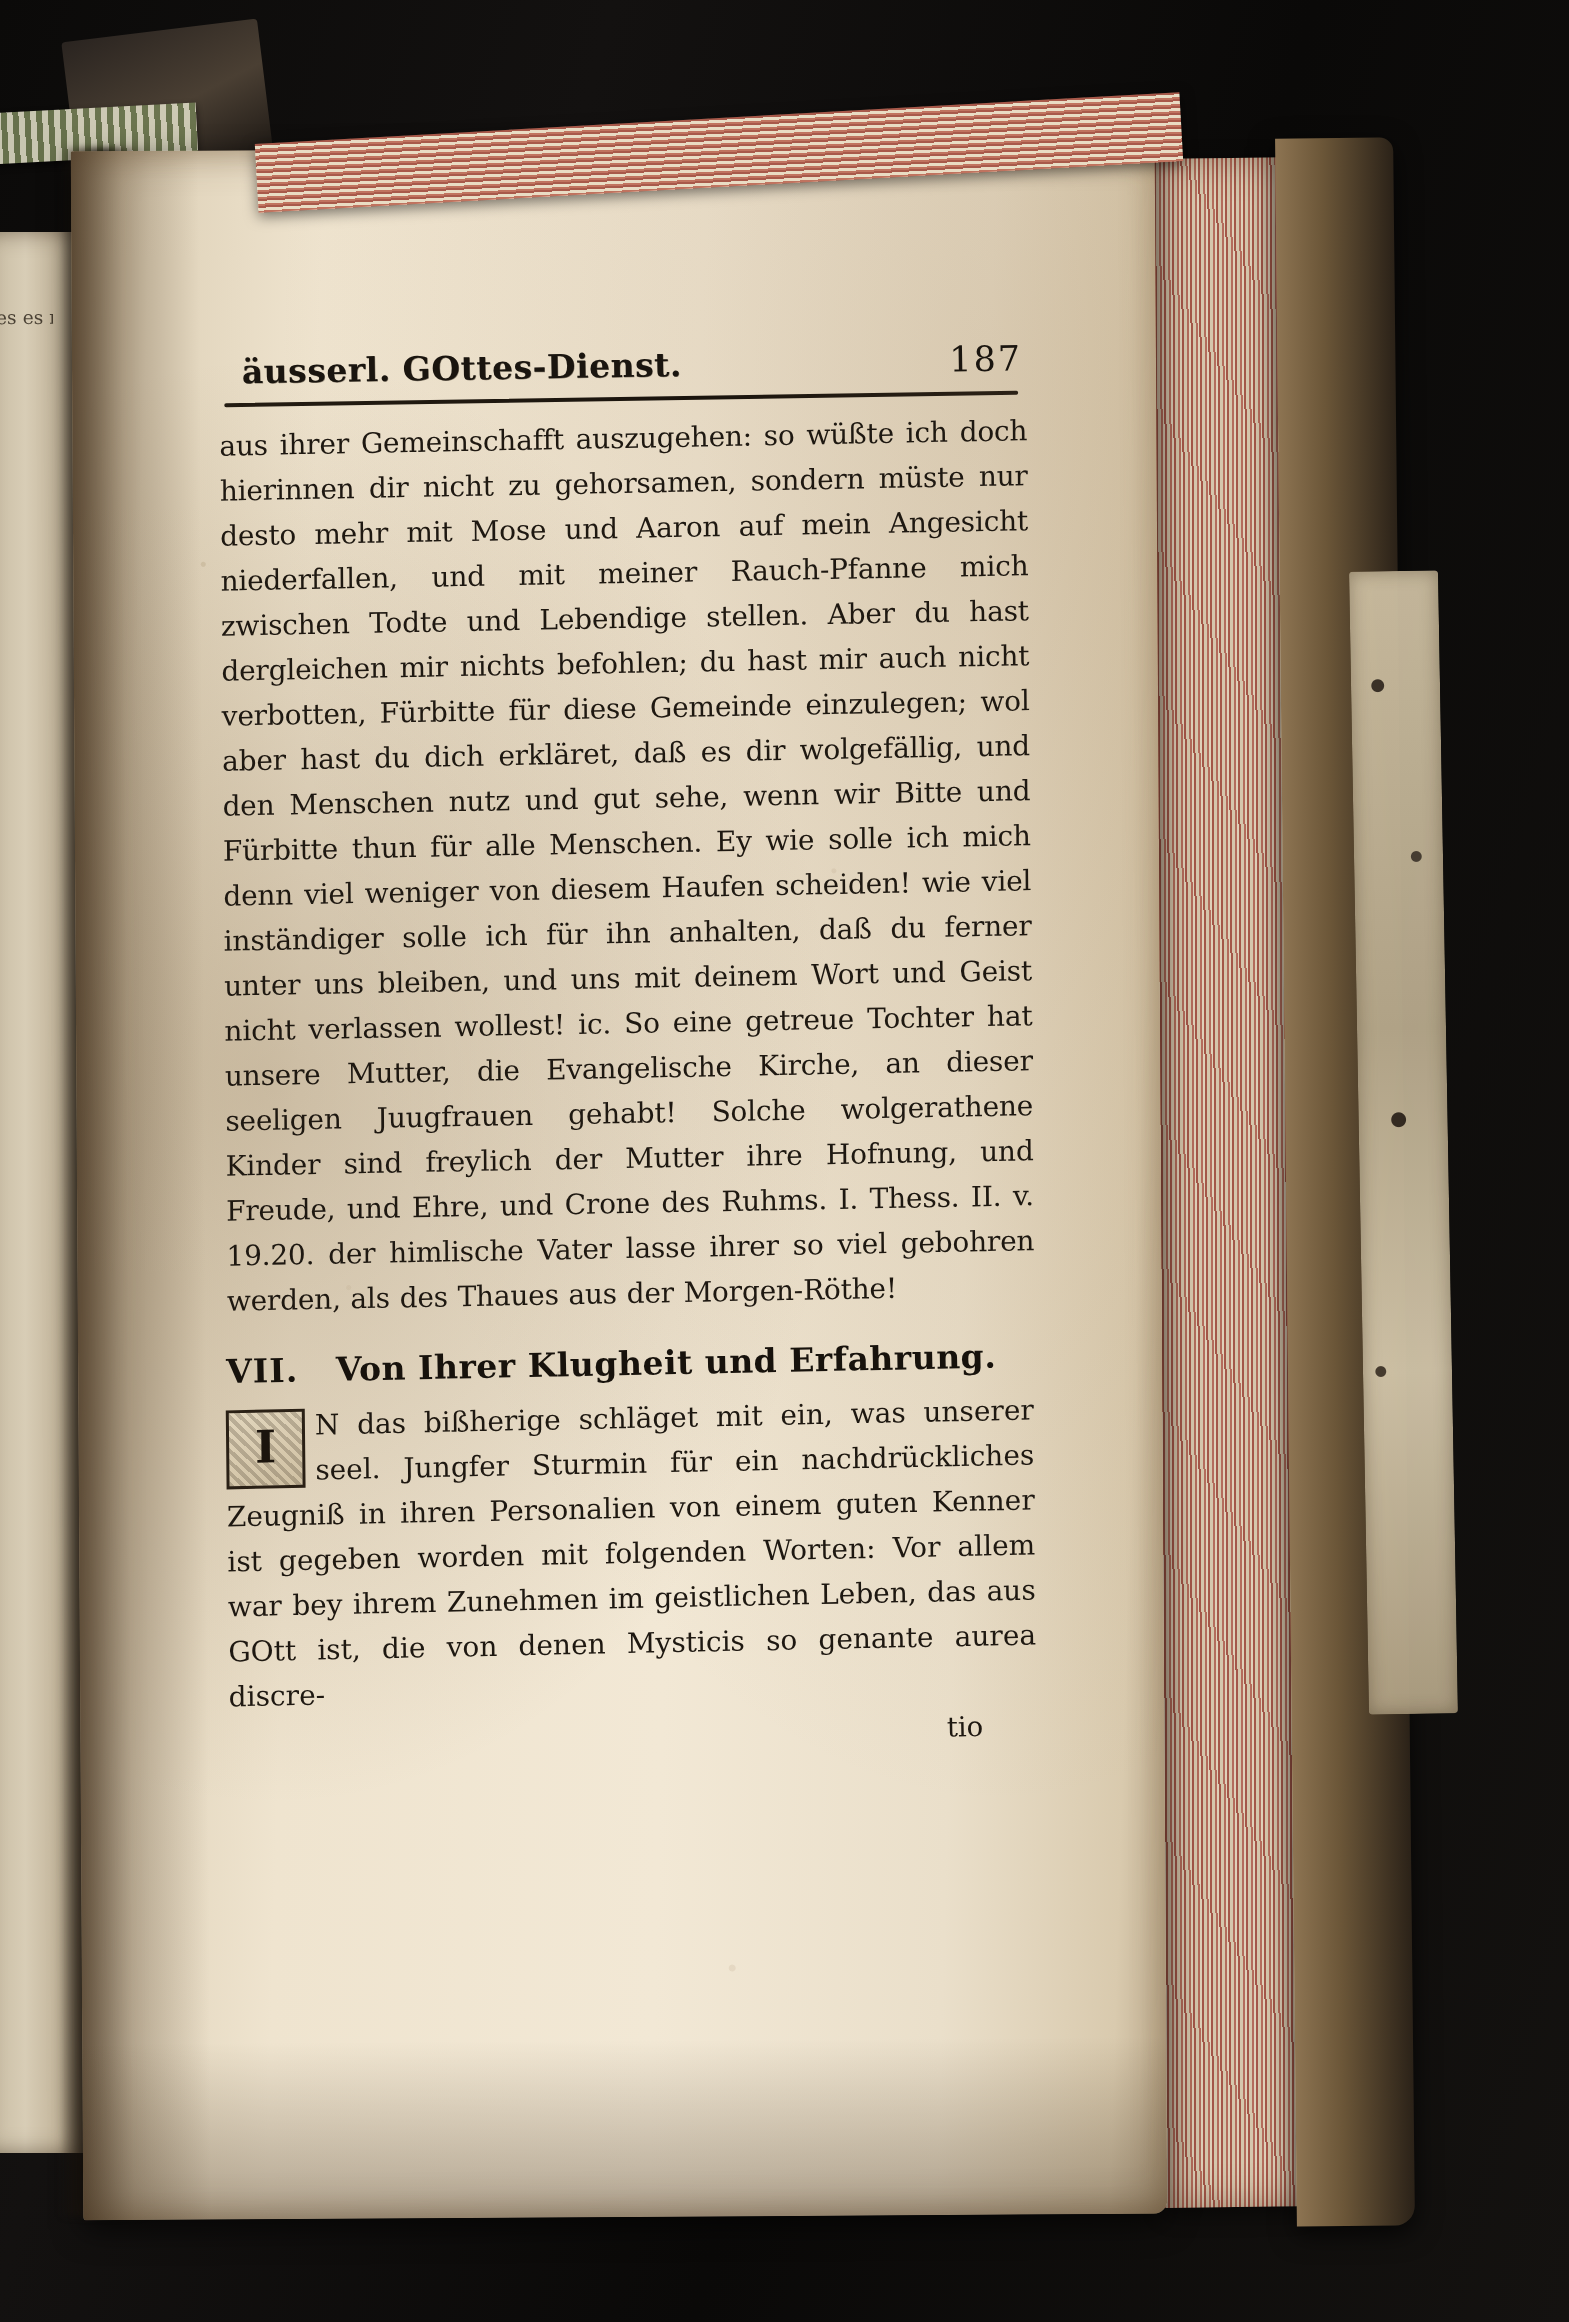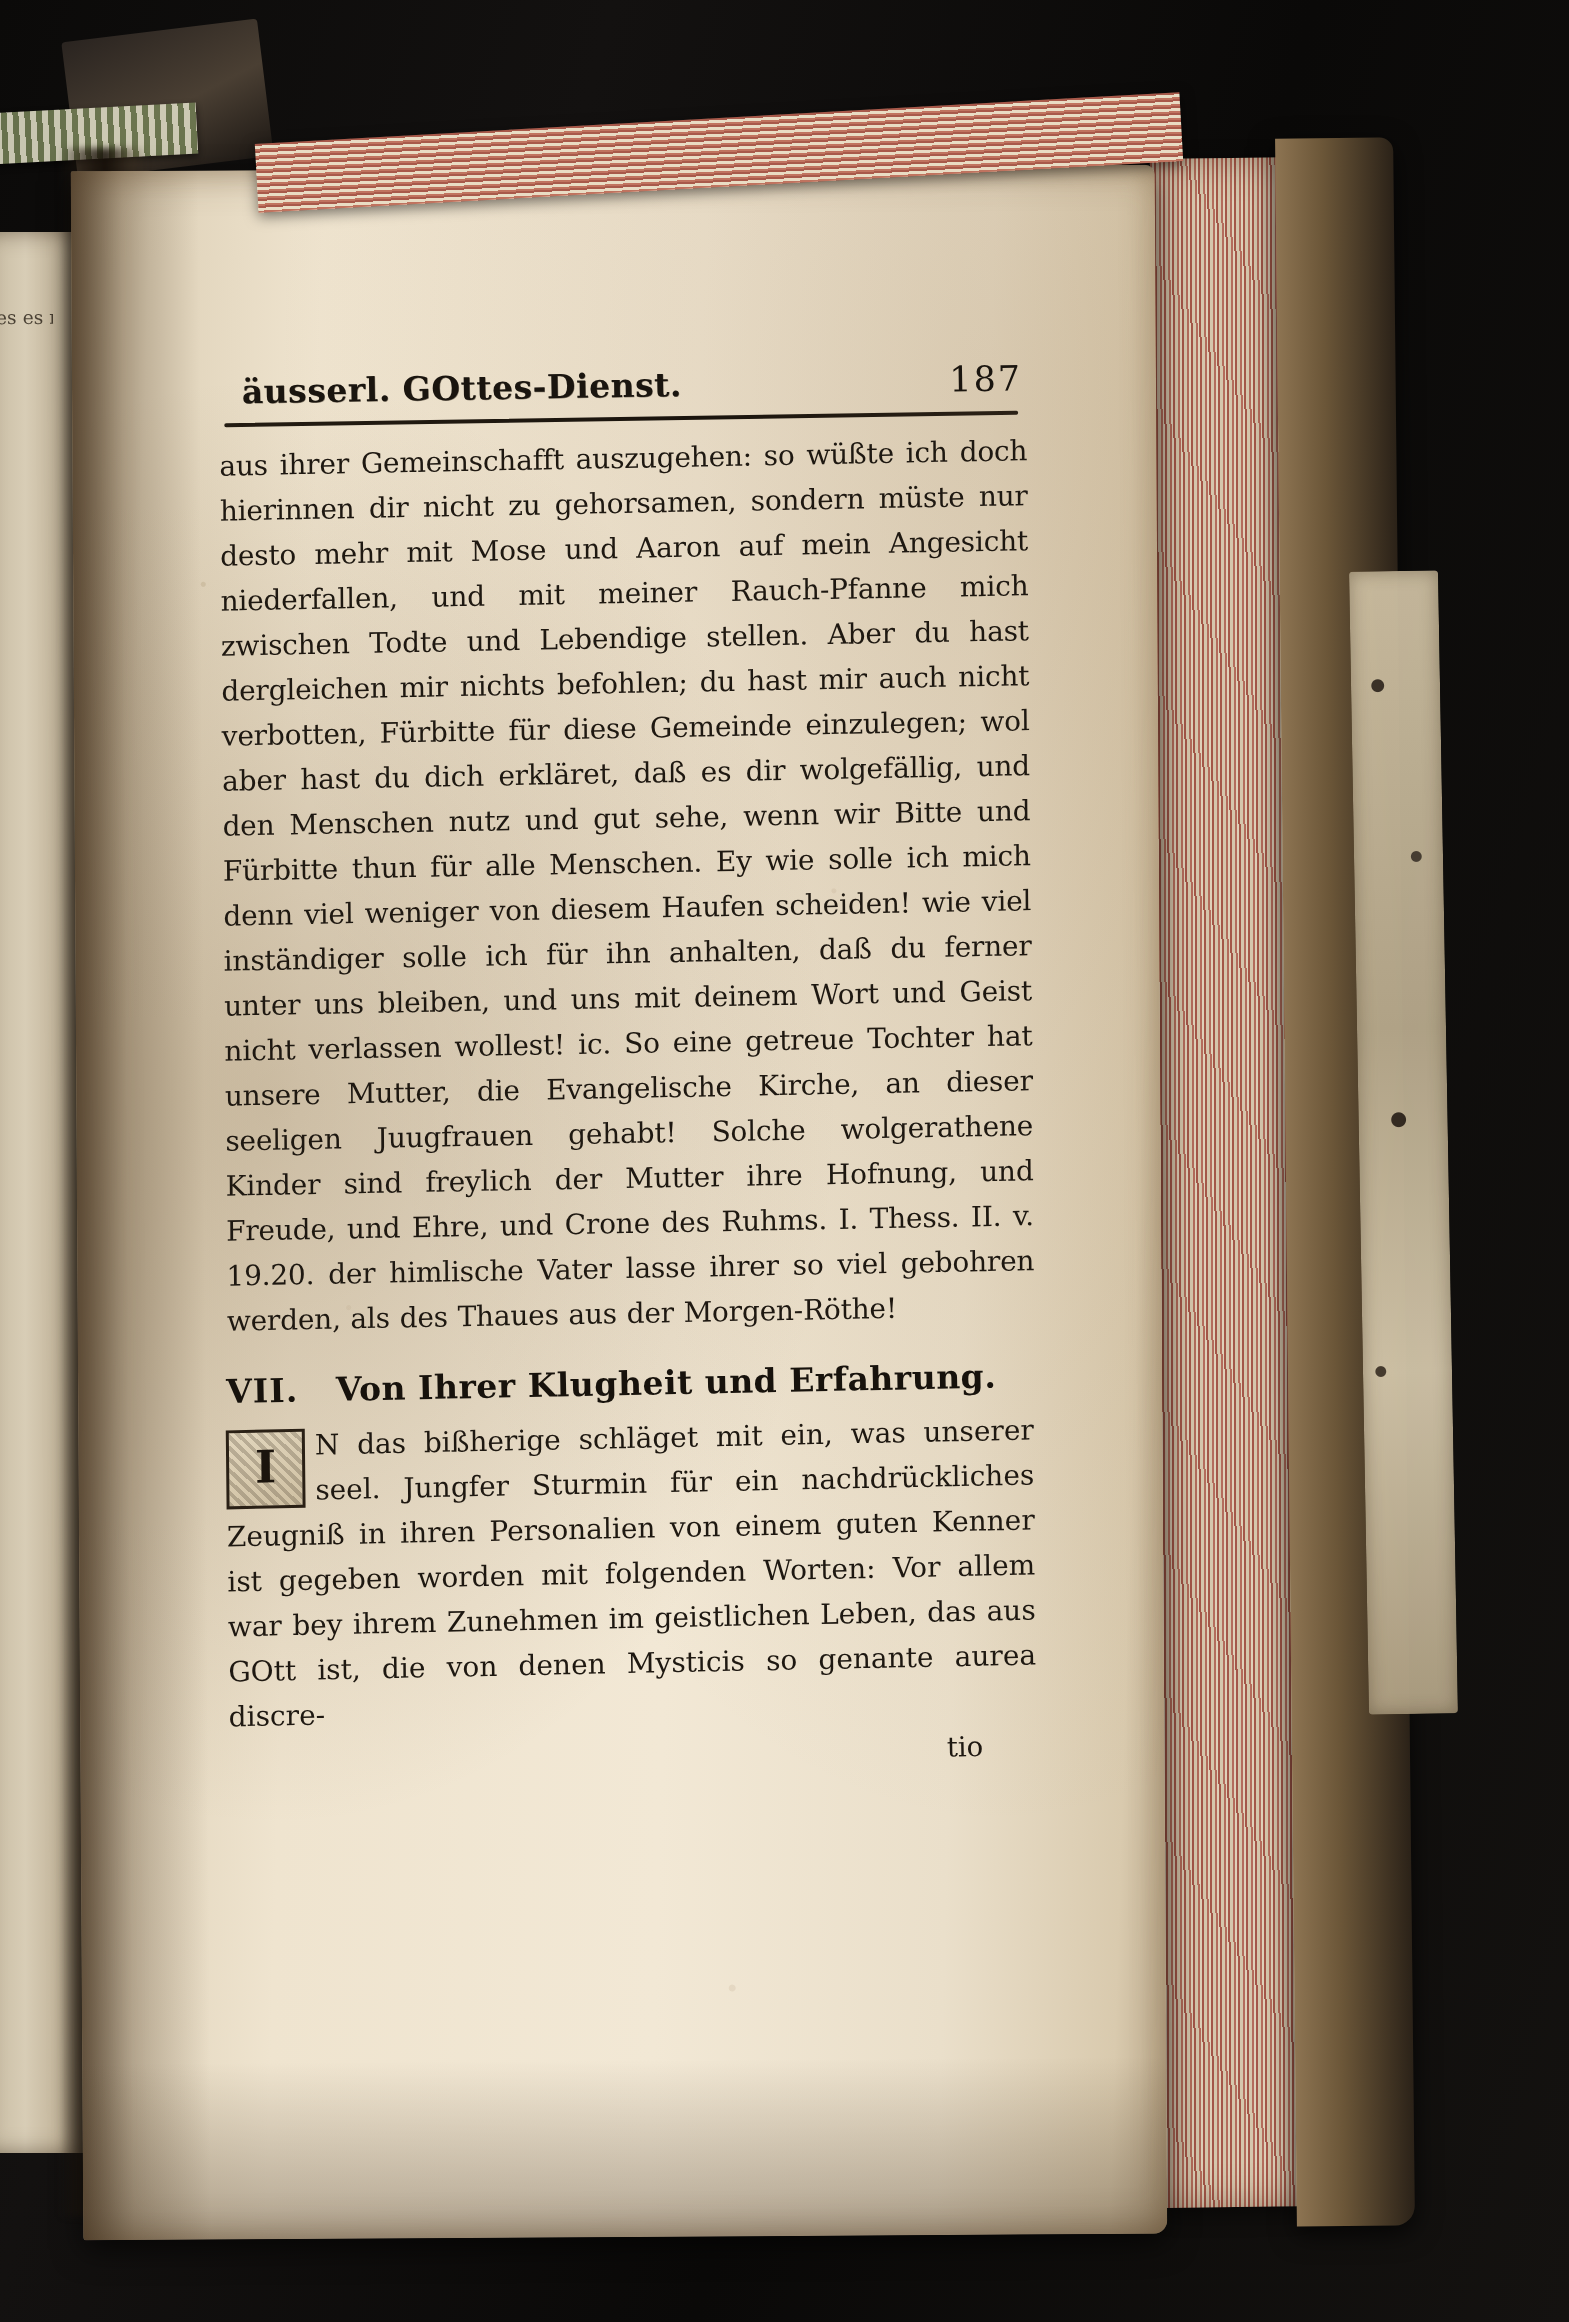--- a/index.html
+++ b/index.html
@@ -99,21 +99,20 @@
     border-radius: 3.9px;
   }
 
   
   .page-block {
     position: absolute;
     left: 77px;
     top: 148px;
     width: 1118px;
     height: 2069px;
-    margin-top: 20px;
   }
 
   .page-surface {
     position: absolute;
     left: 0;
     top: 0;
     width: 1084px;
     height: 2069px;
     background:
       radial-gradient(ellipse at 18% 45%, rgba(120,95,60,0.30) 0%, rgba(120,95,60,0) 45%),

